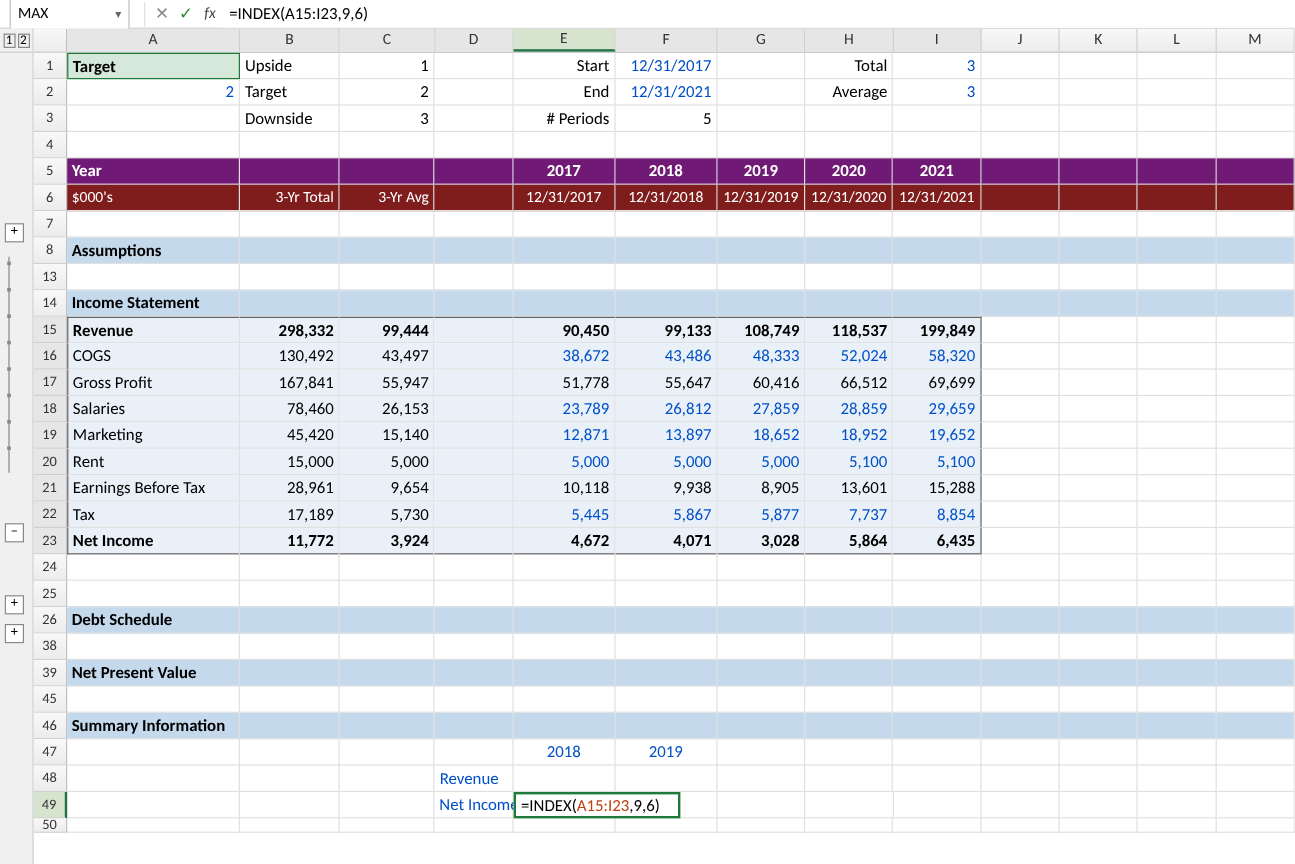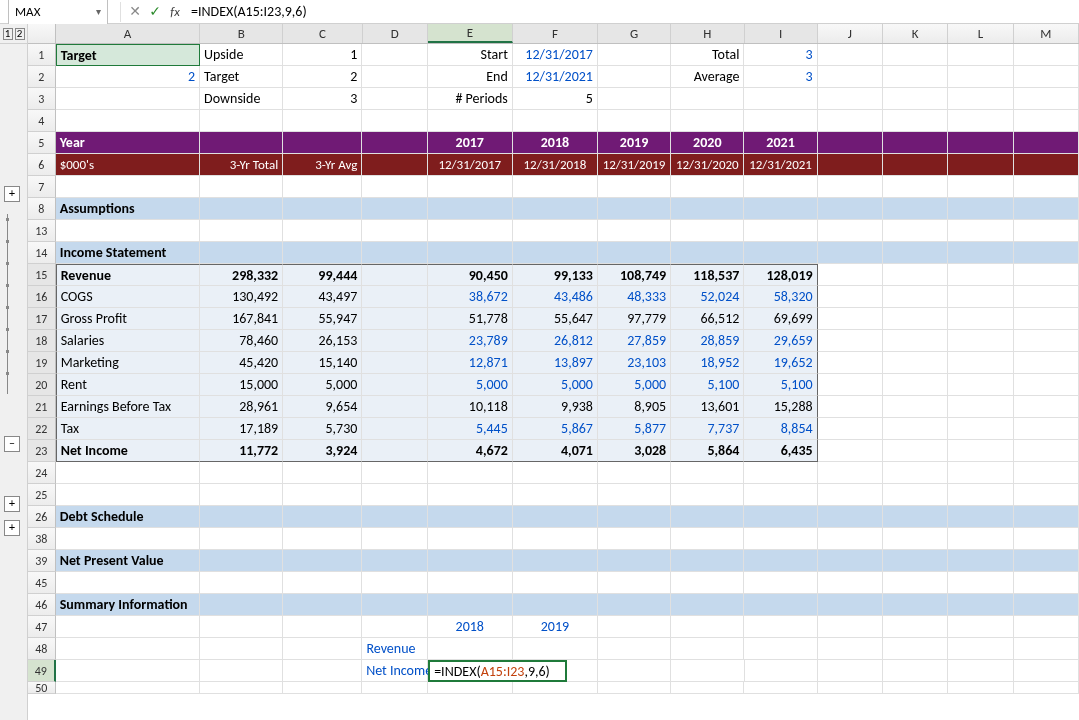--- a/index.html
+++ b/index.html
@@ -393,21 +393,21 @@
           <div class="row">
             <div class="rowh hl">15</div>
             <div class="cell wA selblue bold range-top range-left">Revenue</div>
             <div class="cell wB selblue right bold range-top">298,332</div>
             <div class="cell wC selblue right bold range-top">99,444</div>
             <div class="cell wD selblue range-top"></div>
             <div class="cell wE selblue right bold range-top">90,450</div>
             <div class="cell wF selblue right bold range-top">99,133</div>
             <div class="cell wG selblue right bold range-top">108,749</div>
             <div class="cell wH selblue right bold range-top">118,537</div>
-            <div class="cell wI selblue right bold range-top range-right">128,019</div>
+            <div class="cell wI selblue right bold range-top range-right">199,849</div>
             <div class="cell wJ"></div>
             <div class="cell wK"></div>
             <div class="cell wL"></div>
             <div class="cell wM"></div>
           </div>
           <div class="row">
             <div class="rowh hl">16</div>
             <div class="cell wA selblue range-left">COGS</div>
             <div class="cell wB selblue right">130,492</div>
             <div class="cell wC selblue right">43,497</div>
@@ -423,21 +423,21 @@
             <div class="cell wM"></div>
           </div>
           <div class="row">
             <div class="rowh hl">17</div>
             <div class="cell wA selblue range-left">Gross Profit</div>
             <div class="cell wB selblue right">167,841</div>
             <div class="cell wC selblue right">55,947</div>
             <div class="cell wD selblue"></div>
             <div class="cell wE selblue right">51,778</div>
             <div class="cell wF selblue right">55,647</div>
-            <div class="cell wG selblue right">97,779</div>
+            <div class="cell wG selblue right">60,416</div>
             <div class="cell wH selblue right">66,512</div>
             <div class="cell wI selblue right range-right">69,699</div>
             <div class="cell wJ"></div>
             <div class="cell wK"></div>
             <div class="cell wL"></div>
             <div class="cell wM"></div>
           </div>
           <div class="row">
             <div class="rowh hl">18</div>
             <div class="cell wA selblue range-left">Salaries</div>
@@ -455,21 +455,21 @@
             <div class="cell wM"></div>
           </div>
           <div class="row">
             <div class="rowh hl">19</div>
             <div class="cell wA selblue range-left">Marketing</div>
             <div class="cell wB selblue right">45,420</div>
             <div class="cell wC selblue right">15,140</div>
             <div class="cell wD selblue"></div>
             <div class="cell wE selblue right blue">12,871</div>
             <div class="cell wF selblue right blue">13,897</div>
-            <div class="cell wG selblue right blue">23,103</div>
+            <div class="cell wG selblue right blue">18,652</div>
             <div class="cell wH selblue right blue">18,952</div>
             <div class="cell wI selblue right blue range-right">19,652</div>
             <div class="cell wJ"></div>
             <div class="cell wK"></div>
             <div class="cell wL"></div>
             <div class="cell wM"></div>
           </div>
           <div class="row">
             <div class="rowh hl">20</div>
             <div class="cell wA selblue range-left">Rent</div>

